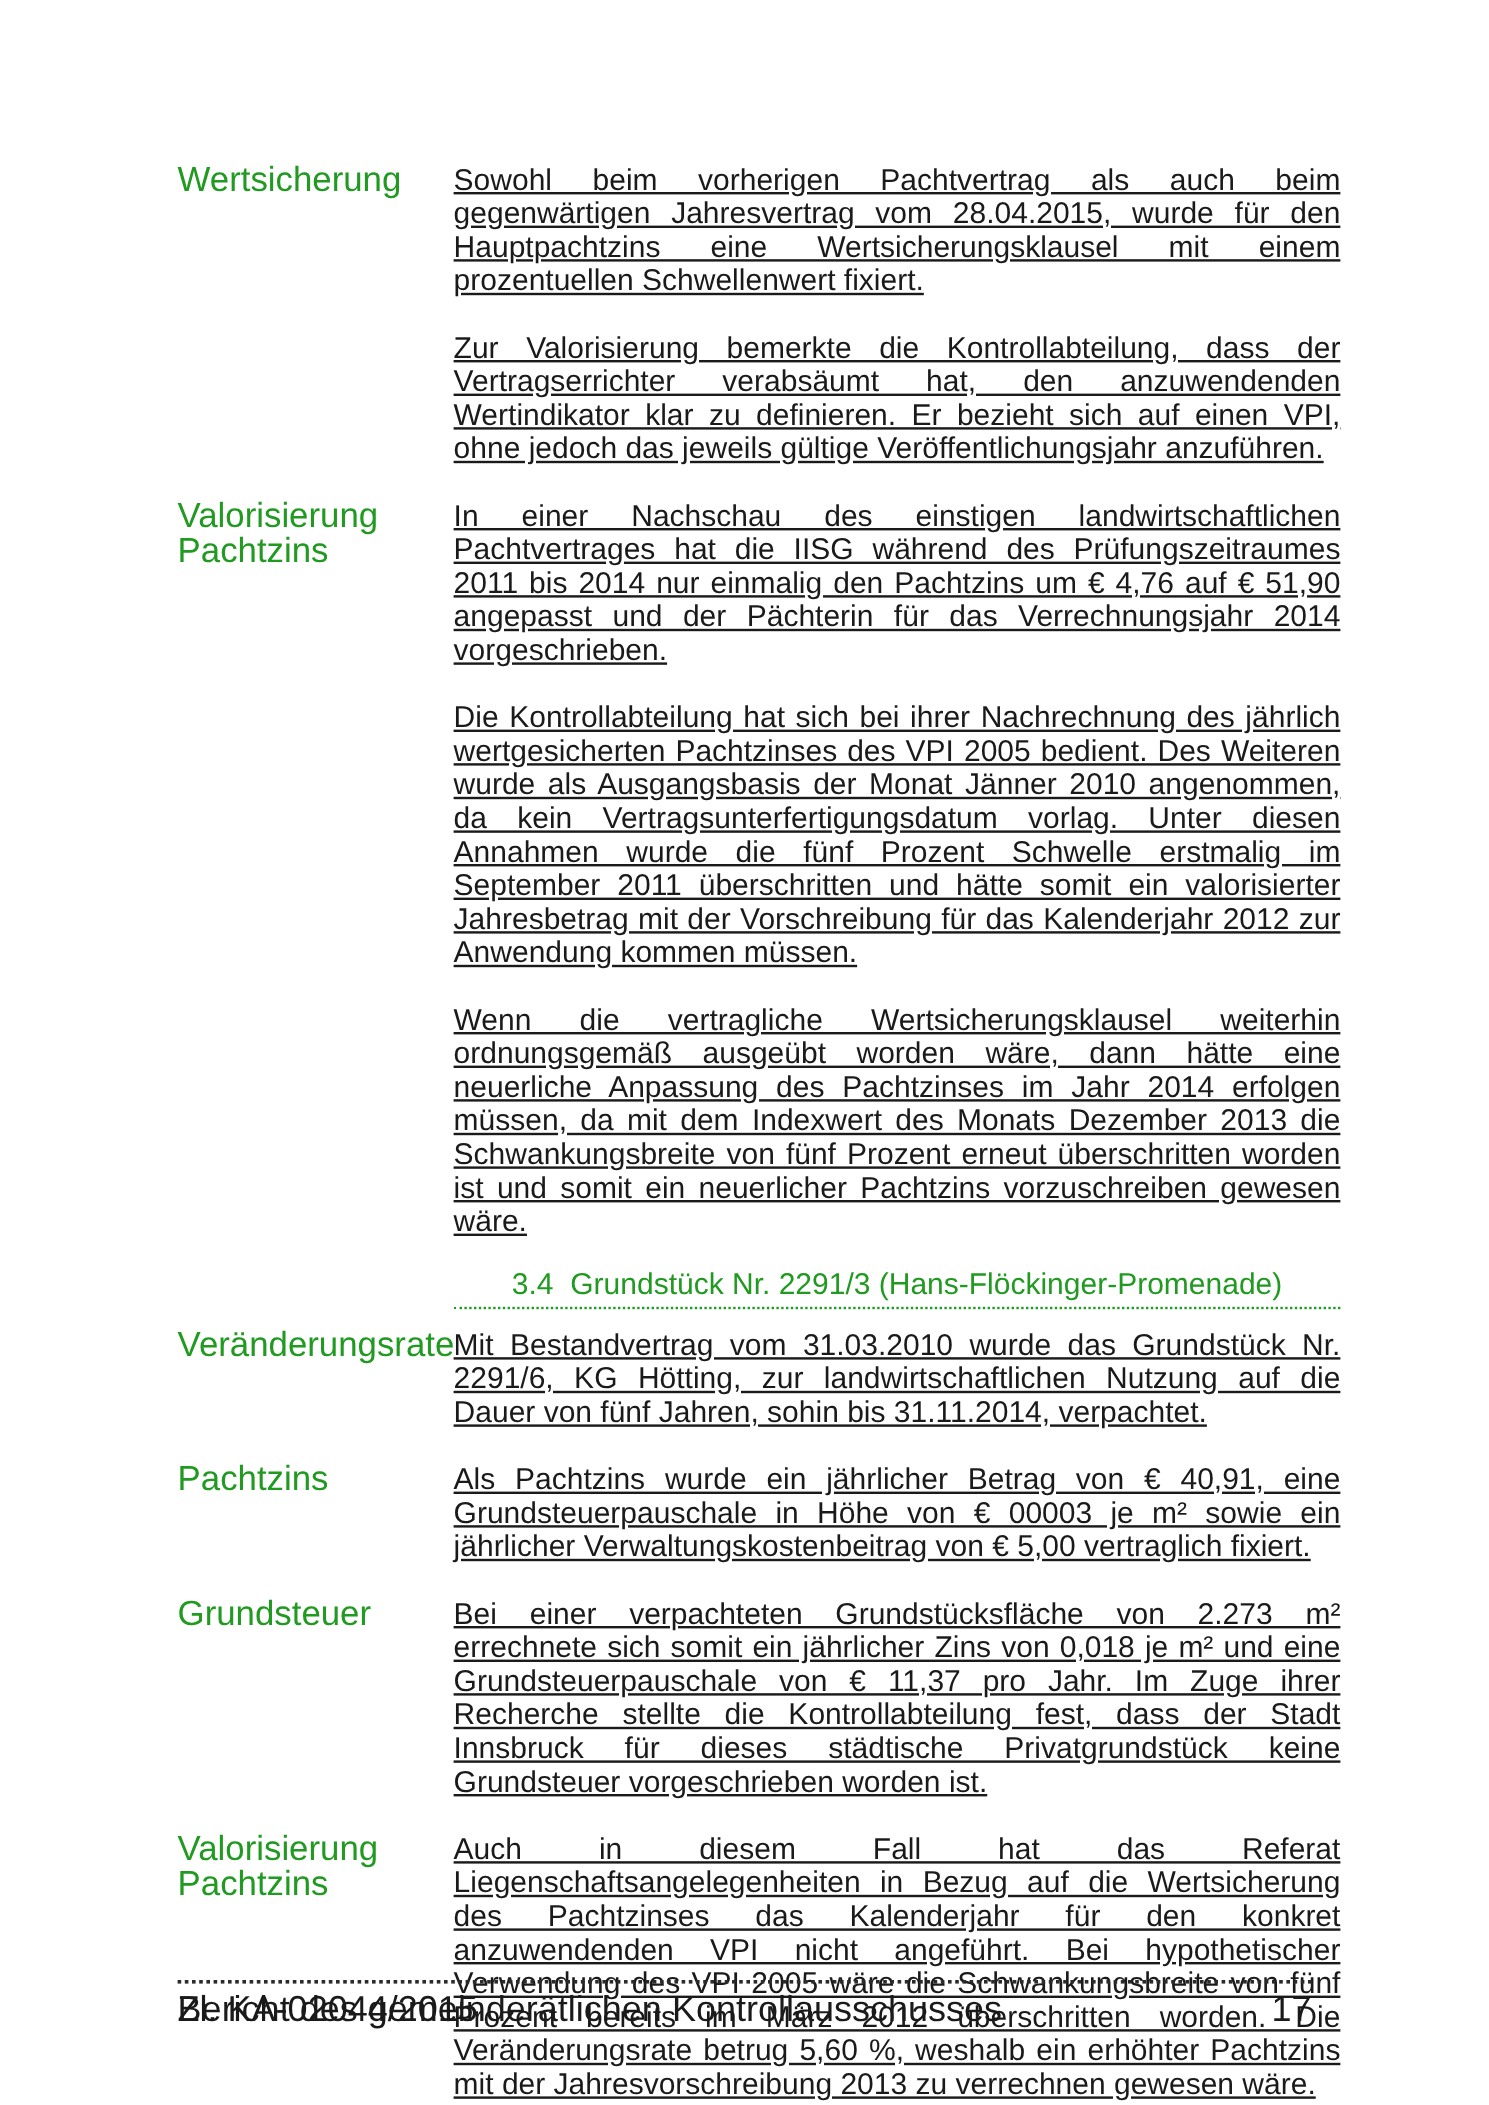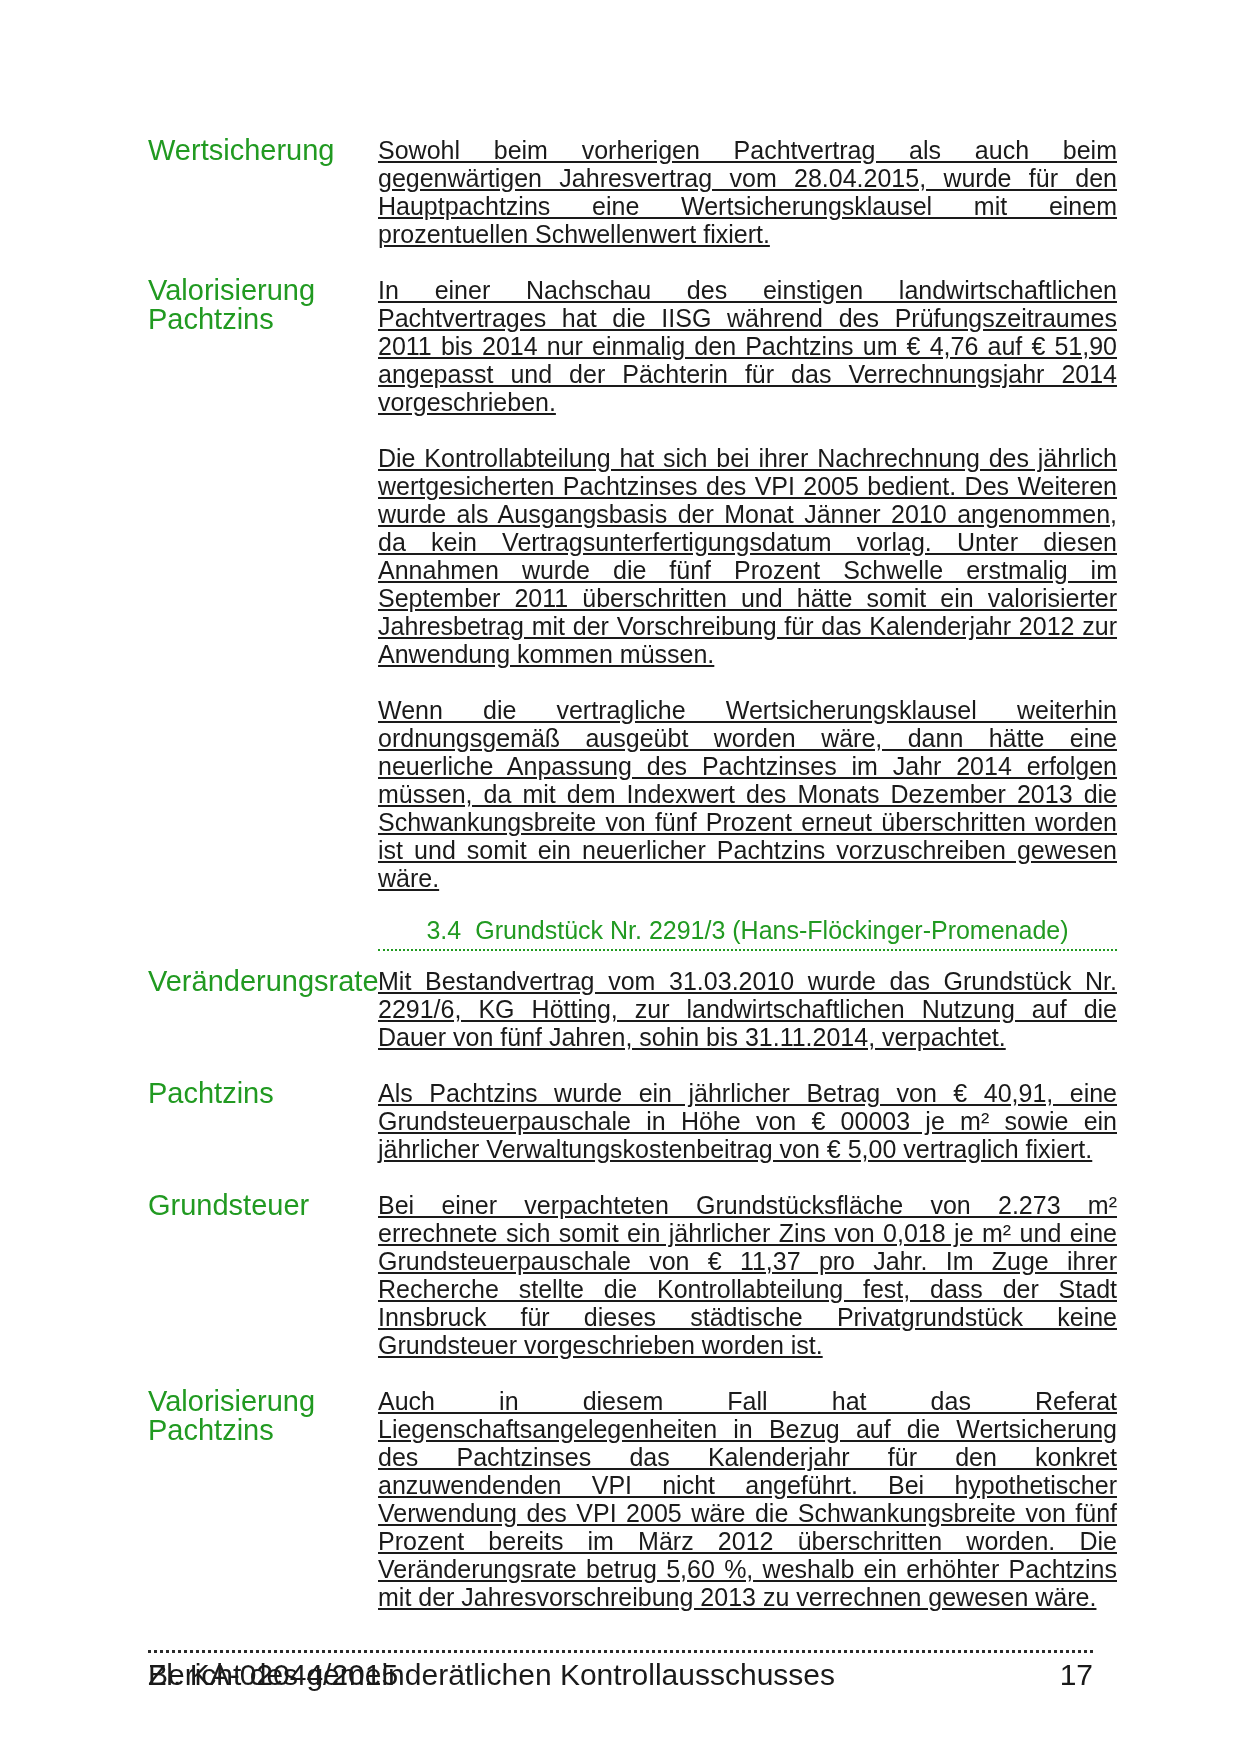--- a/index.html
+++ b/index.html
@@ -78,20 +78,21 @@
 </head>
 <body>
 
 <div class="page">
   <div class="main">
 
     <div class="section">
       <div class="margin-label">Wertsicherung</div>
       <div class="paragraphs">
         <p class="para">Sowohl beim vorherigen Pachtvertrag als auch beim gegenwärtigen Jahresvertrag vom 28.04.2015, wurde für den Hauptpachtzins eine Wertsicherungsklausel mit einem prozentuellen Schwellenwert fixiert.</p>
+        <p class="para">Zur Valorisierung bemerkte die Kontrollabteilung, dass der Vertragserrichter verabsäumt hat, den anzuwendenden Wertindikator klar zu definieren. Er bezieht sich auf einen VPI, ohne jedoch das jeweils gültige Veröffentlichungsjahr anzuführen.</p>
       </div>
     </div>
 
     <div class="section">
       <div class="margin-label">Valorisierung Pachtzins</div>
       <div class="paragraphs">
         <p class="para">In einer Nachschau des einstigen landwirtschaftlichen Pachtvertrages hat die IISG während des Prüfungszeitraumes 2011 bis 2014 nur einmalig den Pachtzins um € 4,76 auf € 51,90 angepasst und der Pächterin für das Verrechnungsjahr 2014 vorgeschrieben.</p>
         <p class="para">Die Kontrollabteilung hat sich bei ihrer Nachrechnung des jährlich wertgesicherten Pachtzinses des VPI 2005 bedient. Des Weiteren wurde als Ausgangsbasis der Monat Jänner 2010 angenommen, da kein Vertragsunterfertigungsdatum vorlag. Unter diesen Annahmen wurde die fünf Prozent Schwelle erstmalig im September 2011 überschritten und hätte somit ein valorisierter Jahresbetrag mit der Vorschreibung für das Kalenderjahr 2012 zur Anwendung kommen müssen.</p>
         <p class="para">Wenn die vertragliche Wertsicherungsklausel weiterhin ordnungsgemäß ausgeübt worden wäre, dann hätte eine neuerliche Anpassung des Pachtzinses im Jahr 2014 erfolgen müssen, da mit dem Indexwert des Monats Dezember 2013 die Schwankungsbreite von fünf Prozent erneut überschritten worden ist und somit ein neuerlicher Pachtzins vorzuschreiben gewesen wäre.</p>
       </div>

